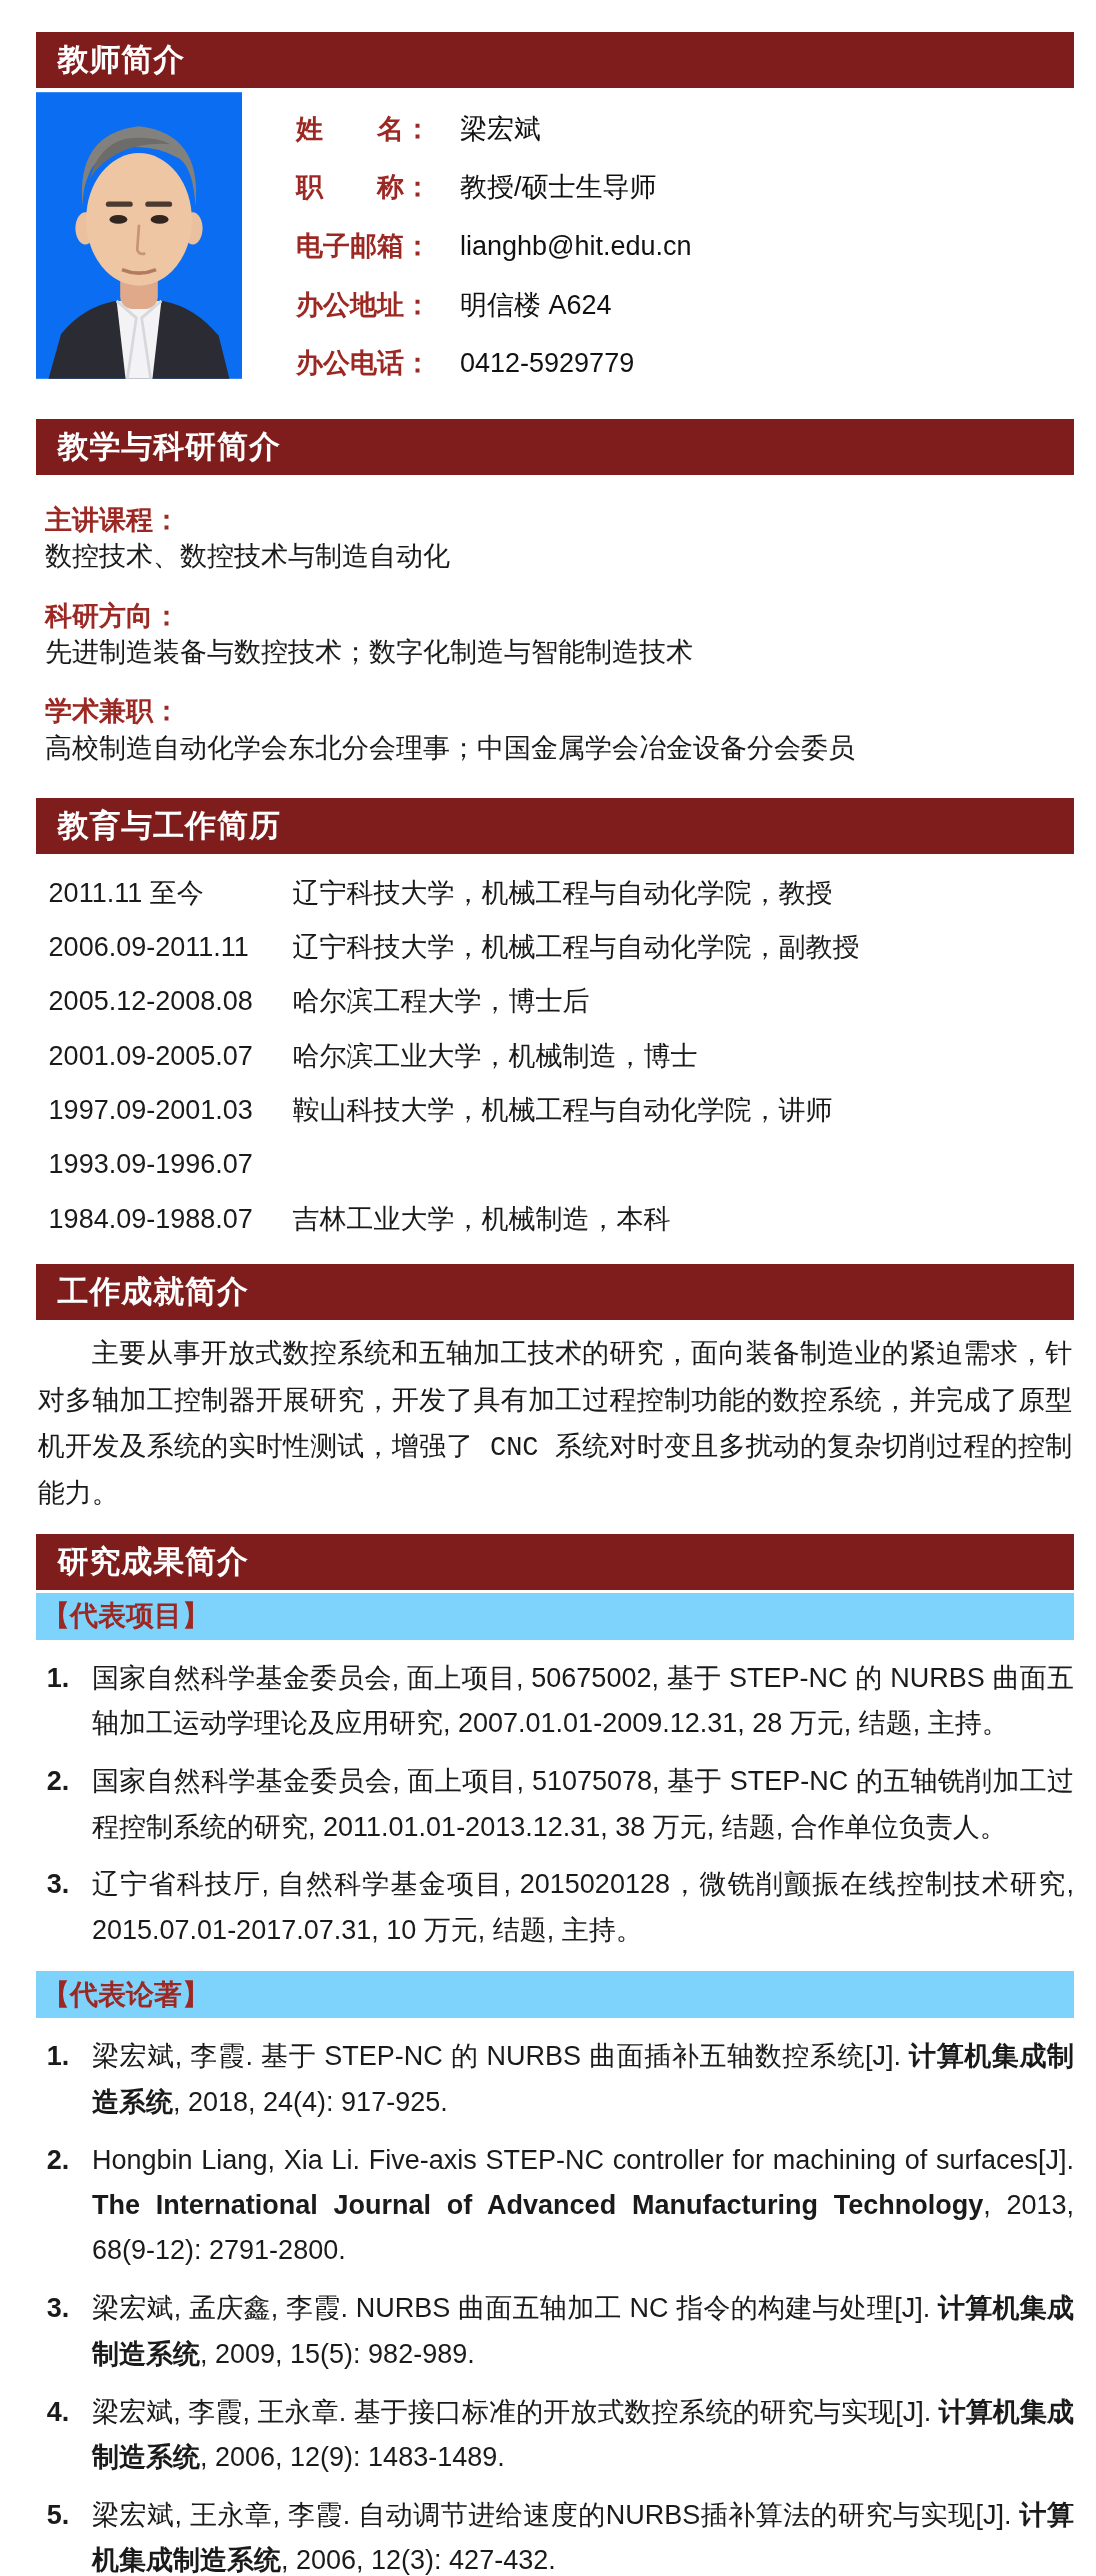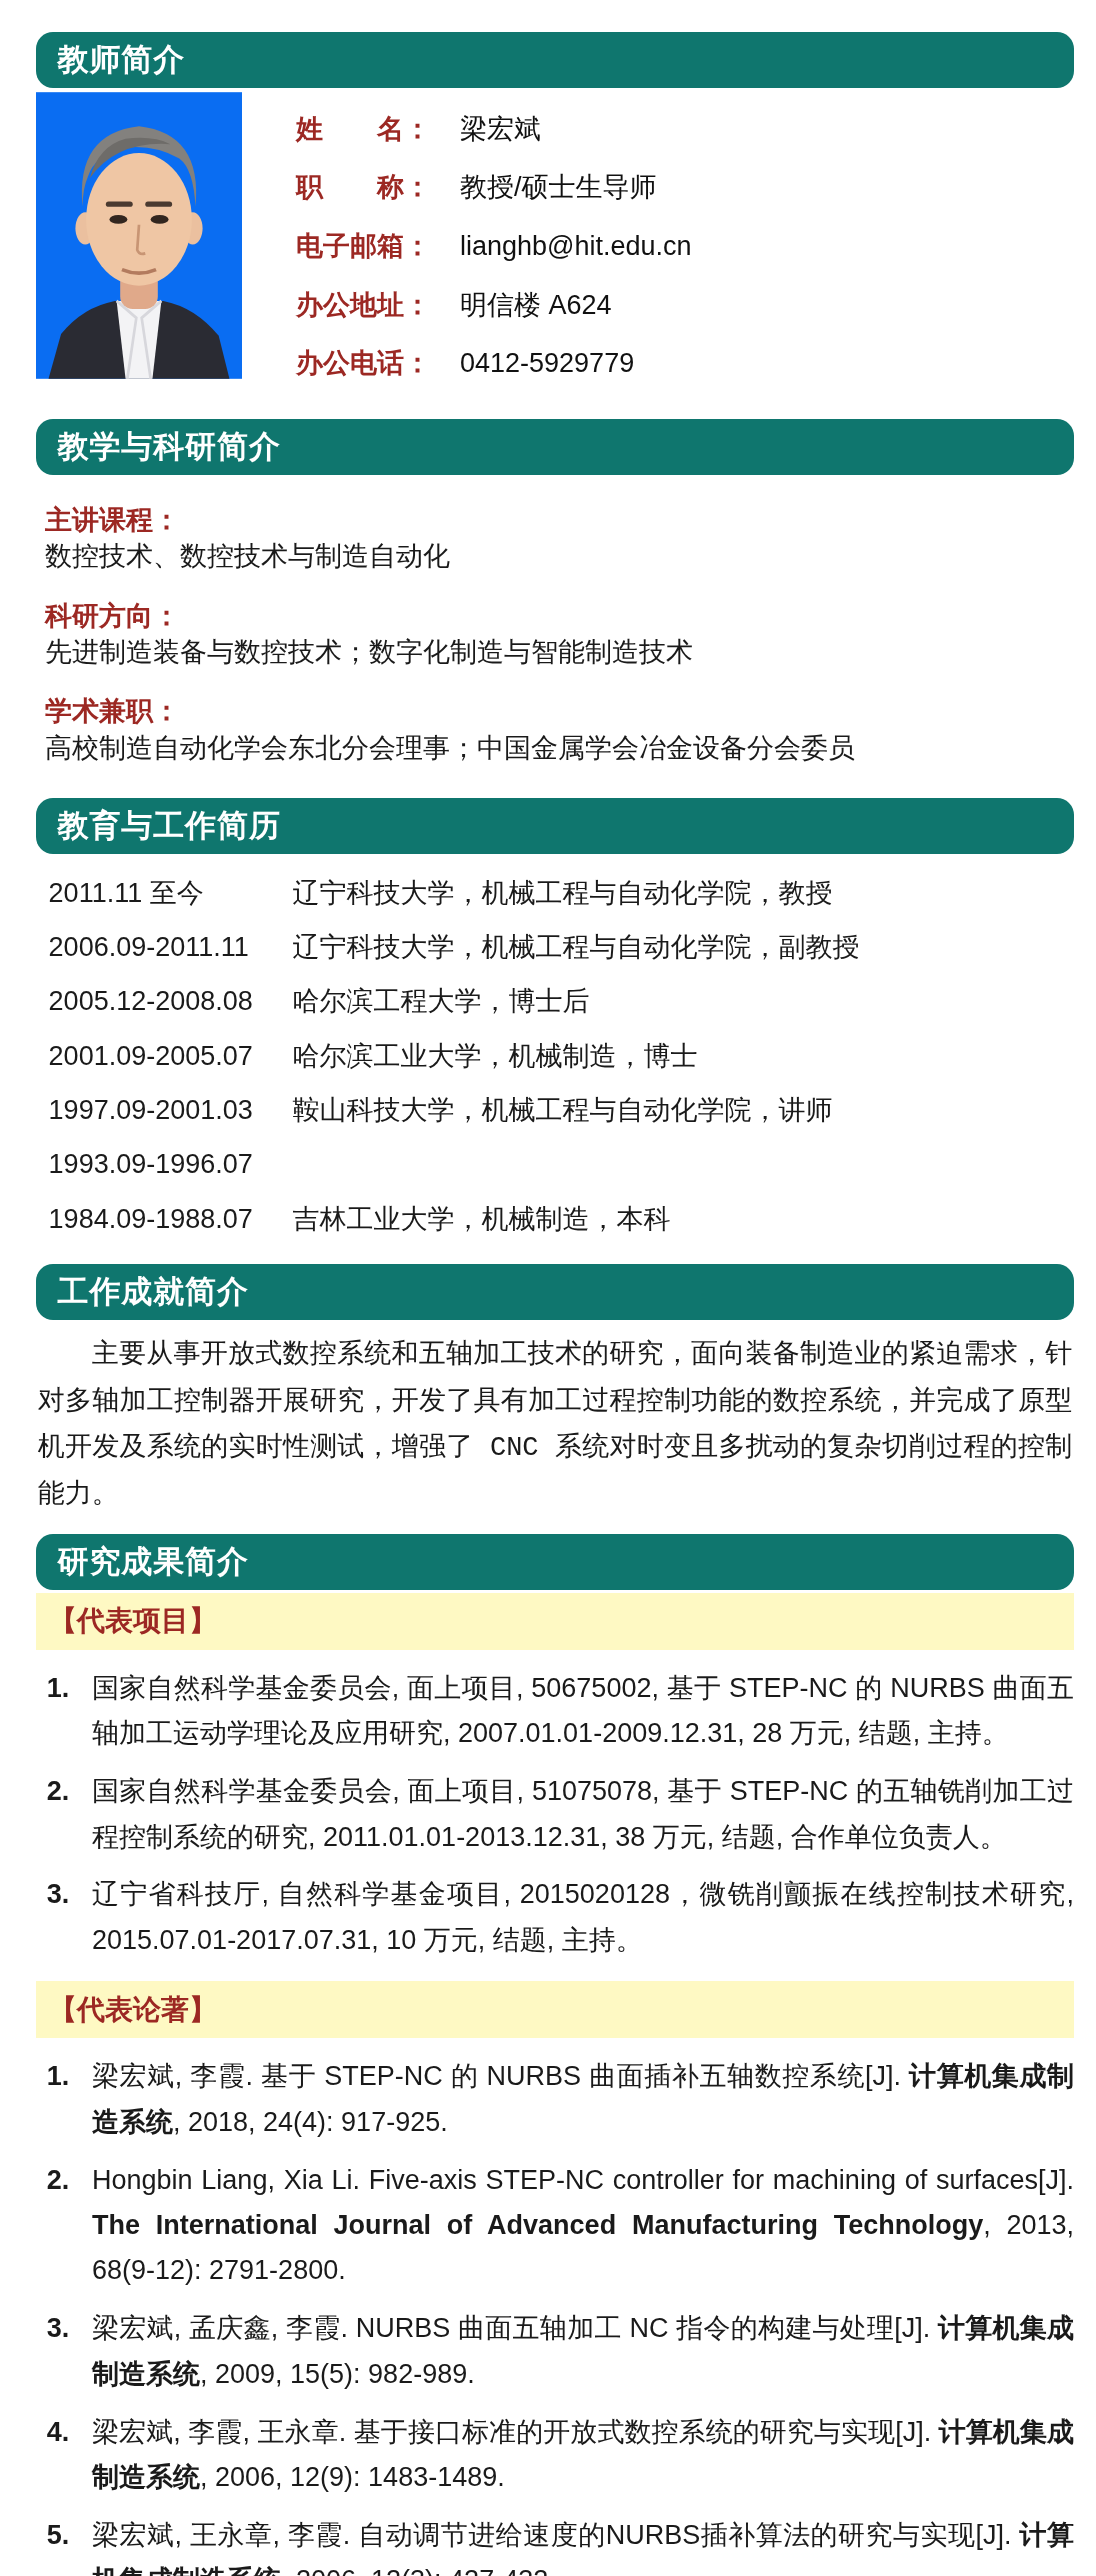--- a/index.html
+++ b/index.html
@@ -6,30 +6,29 @@
   body{
     width:1097px;
     font-family:"Liberation Sans","DejaVu Sans",sans-serif;
     color:#1a1a1a;
     -webkit-font-smoothing:antialiased;
   }
   .page{margin:32px 23px 0 36px; min-height:2511px;}
 
   
   .bar{
-    background:#0f766e;
+    background:#7f1d1d;
     color:#ffffff;
     font-weight:bold;
     font-size:31px;
     height:56px;
     display:flex;
     align-items:center;
     padding-left:21.5px;
     letter-spacing:0.9px;
-    border-radius:17px;
   }
 
   
   .profile{display:flex; padding:3.6px 0 10.8px 0;}
   .photo{width:206px; height:287px; flex:none; display:block;}
   .fields{flex:1; padding:23px 0 0 54px;}
   .field{font-size:27px; margin-bottom:29px; line-height:1.1;}
   .flabel{color:#9C2823; font-weight:bold;}
   .fvalue{margin-left:29px; color:#111;}
 
@@ -50,28 +49,28 @@
     font-size:27px;
     line-height:1.72;
     text-align:justify;
     text-indent:2em;
     padding:12.6px 1.8px 16px 1.8px;
     font-family:Liberation Mono, monospace;
   }
 
   
   .band{
-    background:#fef9c3;
+    background:#7dd3fc;
     color:#9C2823;
     font-weight:bold;
     font-size:28px;
-    height:57px;
+    height:47px;
     display:flex;
     align-items:center;
-    padding-left:13px;
+    padding-left:6px;
     margin:18px 0 14.4px 0;
   }
   .band.flush{margin-top:2.7px;}
 
   
   .items{padding:1.8px 0 0 0;}
   .item{
     position:relative;
     padding-left:56px;
     font-size:27px;

